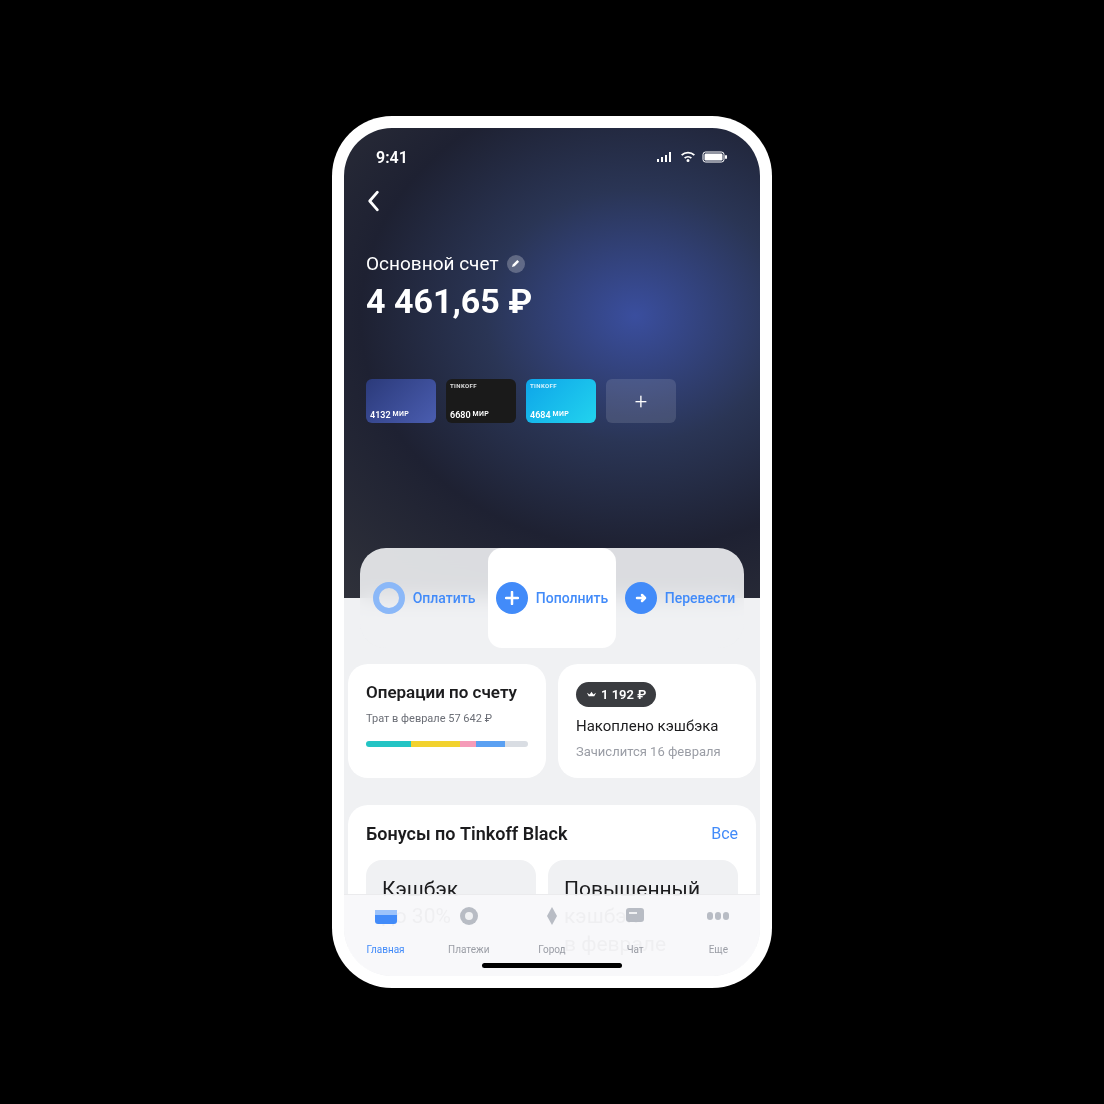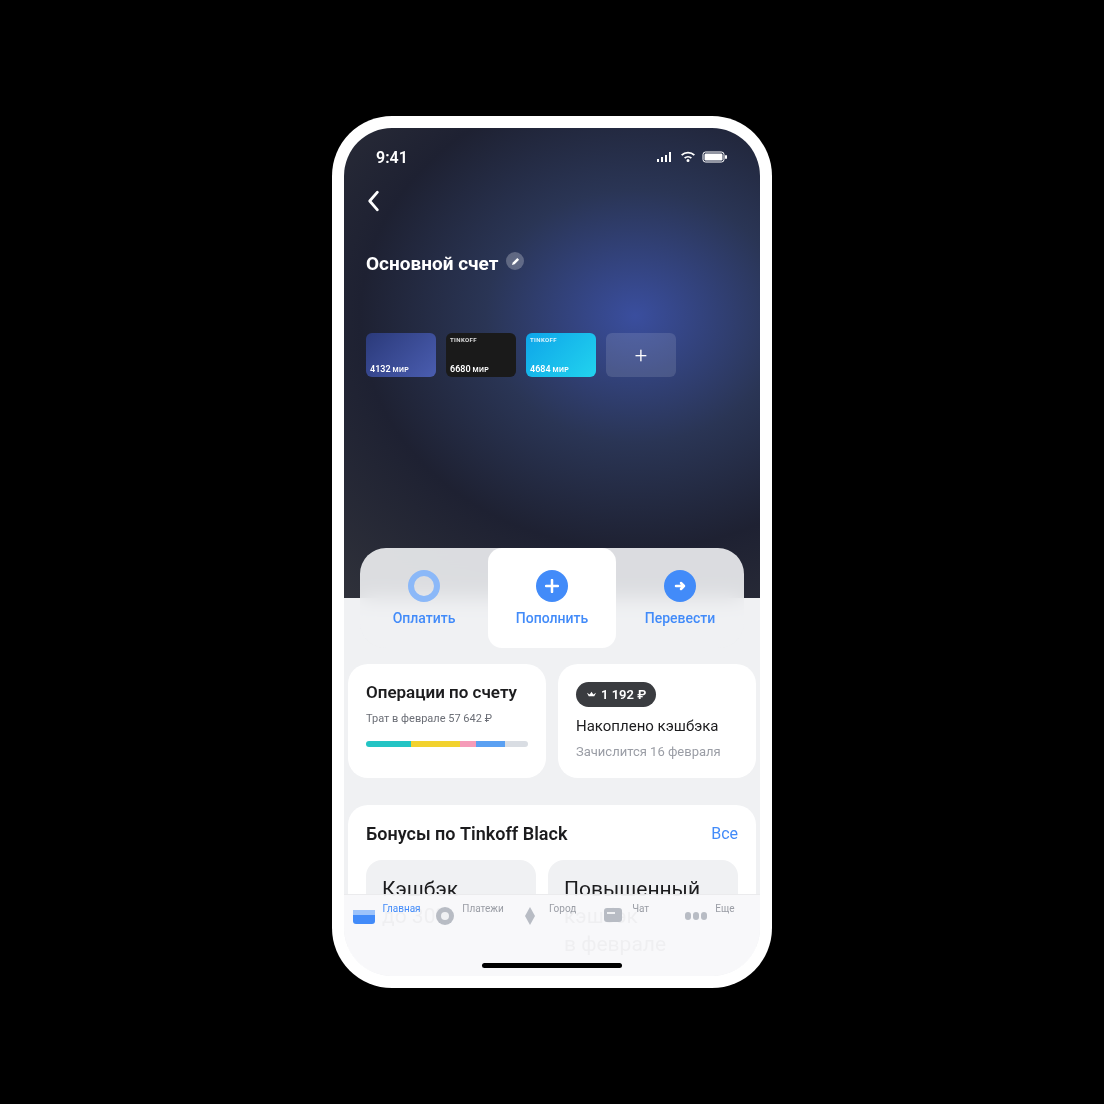--- a/index.html
+++ b/index.html
@@ -6,31 +6,31 @@
 body{width:1104px;height:1104px;background:#000;display:flex;align-items:center;justify-content:center}
 .phone{width:440px;height:872px;background:#fff;border-radius:60px;padding:12px;box-shadow:0 10px 40px rgba(0,0,0,.3)}
 .screen{width:100%;height:100%;border-radius:48px;overflow:hidden;position:relative;background:#f0f1f3}
 .hero{height:470px;background:radial-gradient(ellipse 120% 90% at 70% 40%,#3a4e9e 0%,#2a3555 30%,#1e2132 55%,#35373d 100%);color:#fff;padding:0 22px;position:relative}
 .status{display:flex;justify-content:space-between;align-items:center;padding:14px 10px 0;height:44px}
 .time{font-size:16px;font-weight:600}
 .right-icons{display:flex;gap:6px;align-items:center}
 .back{padding:18px 0 4px}
 .back svg{width:14px;height:22px}
 .acct{padding:32px 0 0}
-.acct-title{font-size:19px;font-weight:700;display:flex;gap:8px}
+.acct-title{font-size:19px;font-weight:400;display:flex;align-items:center;gap:8px}
 .edit-pill{display:inline-flex;width:18px;height:18px;border-radius:50%;background:rgba(255,255,255,.25);align-items:center;justify-content:center}
 .balance{font-size:34px;font-weight:700;margin-top:6px}
 .cards{display:flex;gap:10px;margin-top:58px}
 .card{width:70px;height:44px;border-radius:6px;position:relative;overflow:hidden}
-.card-num{position:absolute;bottom:3px;left:4px;font-size:9px;font-weight:600;color:#fff;display:flex;align-items:flex-end;gap:2px}
+.card-num{position:absolute;bottom:3px;left:4px;font-size:9px;font-weight:600;color:#fff;display:flex;align-items:flex-start;gap:2px}
 .card-mir{font-size:7px;letter-spacing:.3px}
 .card-brand{position:absolute;top:3px;left:4px;font-size:6px;letter-spacing:.4px;font-weight:700;color:rgba(255,255,255,.85)}
 .card-add{background:rgba(255,255,255,.12);display:flex;align-items:center;justify-content:center;color:#fff;font-size:22px;font-weight:300}
 .actions{position:absolute;left:16px;right:16px;bottom:-50px;display:flex;background:rgba(240,241,243,.9);border-radius:26px;height:100px;backdrop-filter:blur(10px)}
-.action{flex:1;display:flex;flex-direction:column;align-items:center;justify-content:center;gap:8px}
+.action{flex:1;display:flex;flex-direction:row;align-items:center;justify-content:center;gap:8px}
 .action-mid{background:#fff;border-radius:14px}
 .action-ico{width:32px;height:32px;border-radius:50%;background:#428bf9;display:flex;align-items:center;justify-content:center}
 .action-ico.ring{background:transparent;border:6px solid #8bb8f8}
 .action-lbl{font-size:14px;font-weight:500;color:#428bf9}
 .content{padding:66px 4px 0}
 .row2{display:flex;gap:12px}
 .tile{flex:1;background:#fff;border-radius:20px;padding:18px}
 .tile-title{font-size:17px;font-weight:600;line-height:1.2;color:#1c1c1e}
 .tile-sub{font-size:11px;color:#6b6e76;margin-top:10px;line-height:1.35}
 .bar{height:6px;border-radius:3px;margin-top:14px;display:flex;overflow:hidden}
@@ -39,21 +39,21 @@
 .t2-title{font-size:15px;color:#1c1c1e;margin-top:10px;line-height:1.3}
 .t2-sub{font-size:13px;color:#9a9da5;margin-top:6px;line-height:1.35}
 .bonuses{background:#fff;border-radius:20px;margin-top:27px;padding:18px 18px 0}
 .bon-head{display:flex;justify-content:space-between;align-items:center}
 .bon-title{font-size:18px;font-weight:600;color:#1c1c1e}
 .all{color:#428bf9;font-size:16px}
 .bon-row{display:flex;gap:12px;margin-top:16px;overflow:hidden}
 .btile{min-width:170px;background:#f0f1f3;border-radius:16px;padding:16px;height:110px}
 .btext{font-size:21px;line-height:1.3;color:#1c1c1e}
 .tabbar{position:absolute;bottom:0;left:0;right:0;height:82px;background:rgba(248,248,250,.96);display:flex;justify-content:space-around;align-items:flex-start;padding-top:8px;border-top:1px solid rgba(0,0,0,.05)}
-.tab{display:flex;flex-direction:row;gap:6px;width:70px}
+.tab{display:flex;flex-direction:column;align-items:center;gap:15px;width:70px}
 .tab-ico{width:26px;height:26px;display:flex;align-items:center;justify-content:center}
 .tab-lbl{font-size:10px;color:#9a9da5}
 .tab.act .tab-lbl{color:#428bf9}
 .home-ind{position:absolute;bottom:8px;left:50%;transform:translateX(-50%);width:140px;height:5px;background:#000;border-radius:3px}
 </style>
 </head>
 <body>
 
 <div class="phone">
 <div class="screen">
@@ -84,20 +84,21 @@
 
   <div class="acct">
     <div class="acct-title">
       <span>Основной счет</span>
       <span class="edit-pill">
         <svg width="9" height="9" viewBox="0 0 10 10">
                 <path d="M1 9l1-3 5-5 2 2-5 5-3 1z" fill="#fff"></path>
               </svg>
       </span>
     </div>
+    <div class="balance">4 461,65 ₽</div>
   </div>
 
   <div class="cards" id="cards">
           <div class="card" style="background: linear-gradient(135deg, rgb(43, 58, 122), rgb(74, 93, 176));">
             <span class="card-num">4132<span class="card-mir">МИР</span></span>
           </div>
           <div class="card" style="background: rgb(26, 26, 26);">
             <span class="card-brand">TINKOFF</span>
             <span class="card-num">6680<span class="card-mir">МИР</span></span>
           </div>

